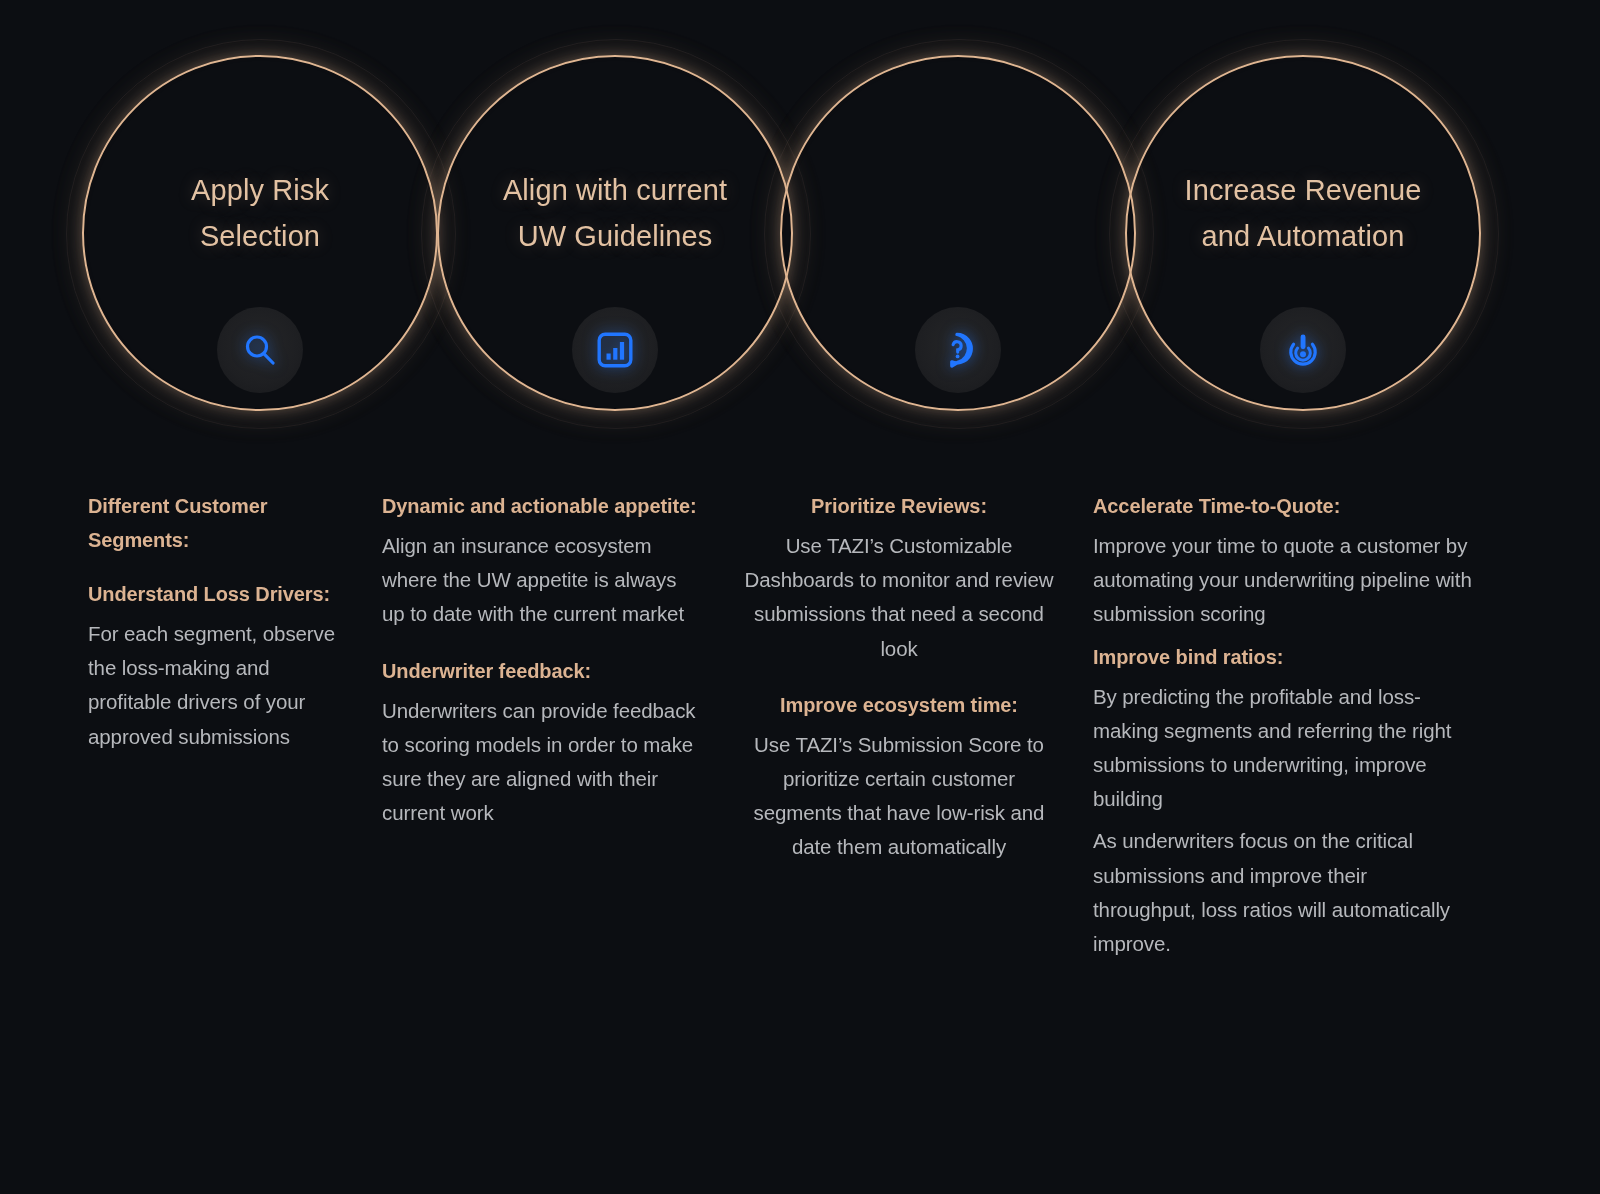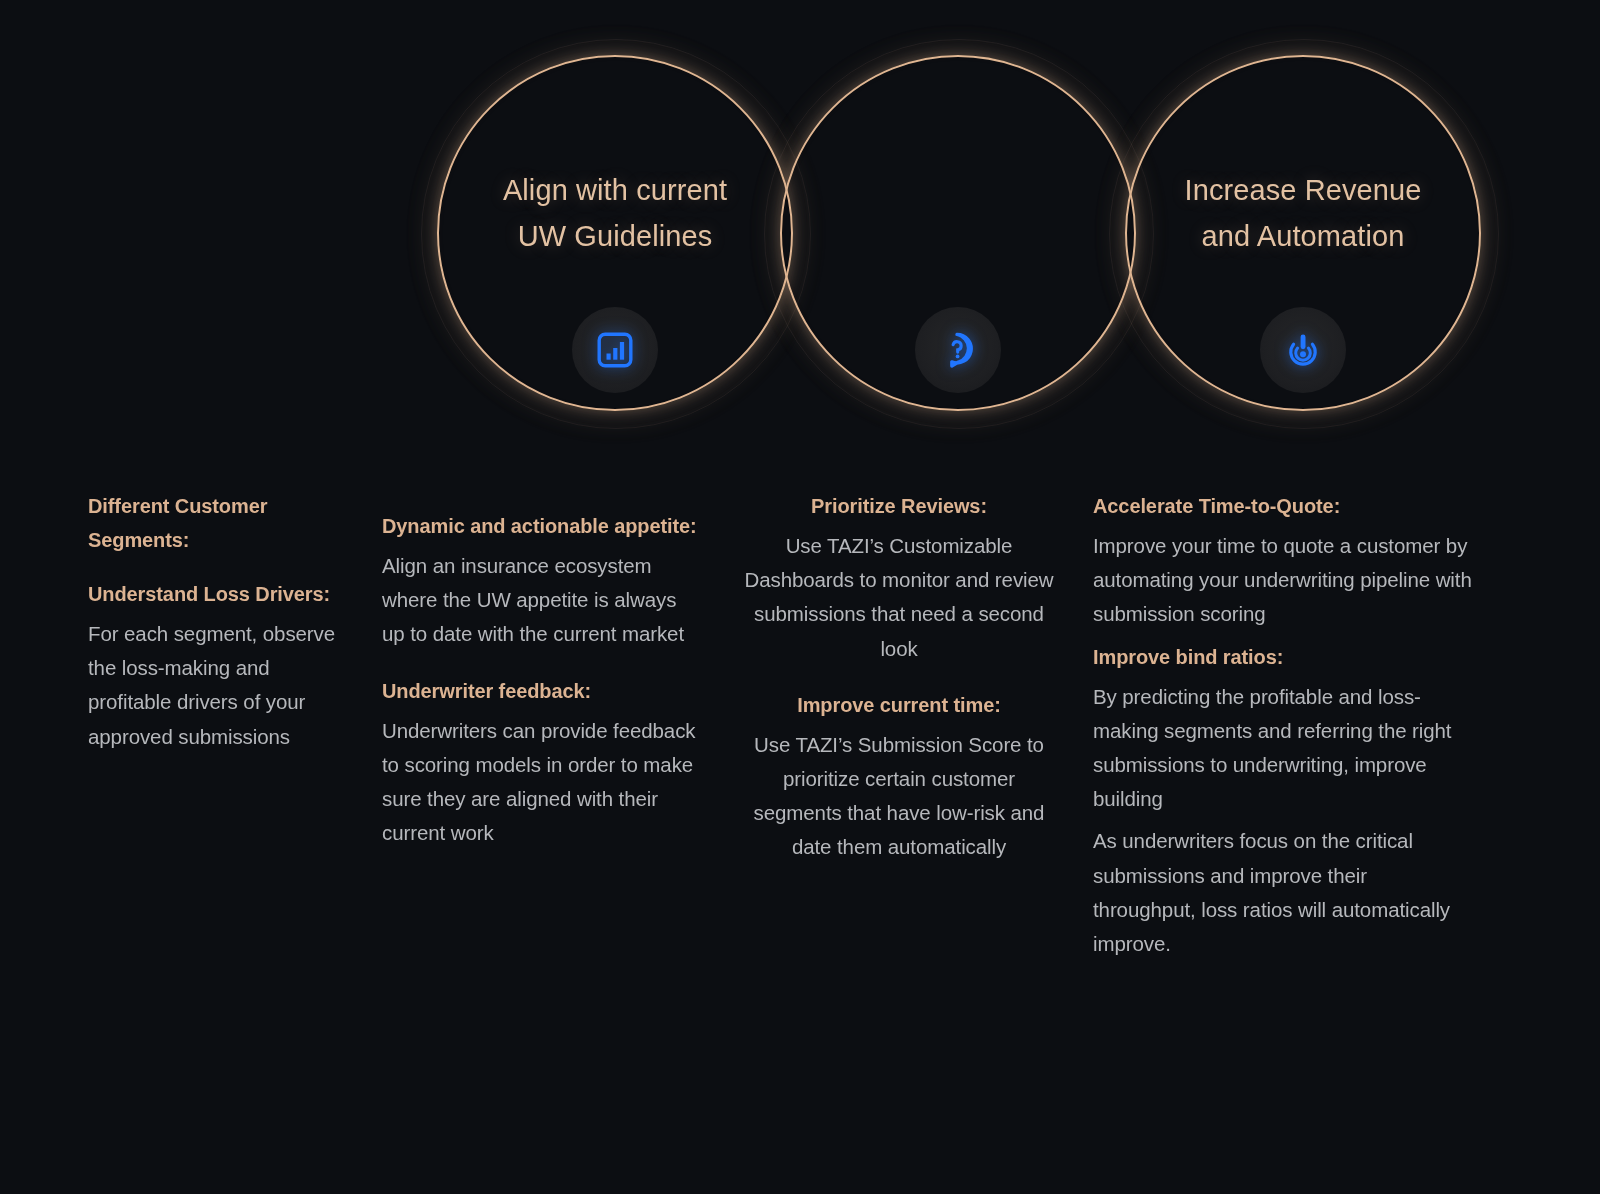--- a/index.html
+++ b/index.html
@@ -128,31 +128,43 @@
     letter-spacing: -0.1px;
   }
   .blk-body {
     color: #b6b8bc;
     font-size: 20.5px;
     line-height: 34.2px;
     margin: 0;
     letter-spacing: -0.1px;
   }
   
-  .col.k1 .blk { margin-bottom: 22px; margin-top: 20px; }
+  .col.k1 .blk { margin-bottom: 22px; }
   .col.k2 .blk { margin-bottom: 22px; }
   .col.k3 .blk { margin-bottom: 8px; }
 </style>
 </head>
 <body>
 
 <div id="stage">
 
   <div id="circles">
 
+    <div class="circle-wrap c0">
+      <div class="halo"></div>
+      <div class="ring"></div>
+      <div class="circle-title">Apply Risk
+Selection</div>
+      <div class="icon-badge">
+        <svg width="44" height="44" viewBox="0 0 44 44" aria-hidden="true">
+          <circle cx="19" cy="18.5" r="9.5" fill="none" stroke="#2176ff" stroke-width="3.2"></circle>
+          <line x1="25.8" y1="25.6" x2="35" y2="35" stroke="#2176ff" stroke-width="3.2" stroke-linecap="round"></line>
+        </svg>
+      </div>
+    </div>
 
     <div class="circle-wrap c1">
       <div class="halo"></div>
       <div class="ring"></div>
       <div class="circle-title">Align with current
 UW Guidelines</div>
       <div class="icon-badge">
         <svg width="38" height="38" viewBox="0 0 38 38" aria-hidden="true">
           <rect x="3.2" y="3.2" width="31.6" height="31.6" rx="6" fill="none" stroke="#2176ff" stroke-width="3.4"></rect>
           <rect x="10.5" y="22.5" width="4.2" height="6.2" fill="#2176ff"></rect>
@@ -213,21 +225,21 @@
         <p class="blk-body">Underwriters can provide feedback to scoring models in order to make sure they are aligned with their current work</p>
       </div>
     </div>
 
     <div class="col k2">
       <div class="blk">
         <p class="blk-head">Prioritize Reviews:</p>
         <p class="blk-body">Use TAZI’s Customizable Dashboards to monitor and review submissions that need a second look</p>
       </div>
       <div class="blk">
-        <p class="blk-head">Improve current time:</p>
+        <p class="blk-head">Improve ecosystem time:</p>
         <p class="blk-body">Use TAZI’s Submission Score to prioritize certain customer segments that have low-risk and date them automatically</p>
       </div>
     </div>
 
     <div class="col k3">
       <div class="blk">
         <p class="blk-head">Accelerate Time-to-Quote:</p>
         <p class="blk-body">Improve your time to quote a customer by automating your underwriting pipeline with submission scoring</p>
       </div>
       <div class="blk">

